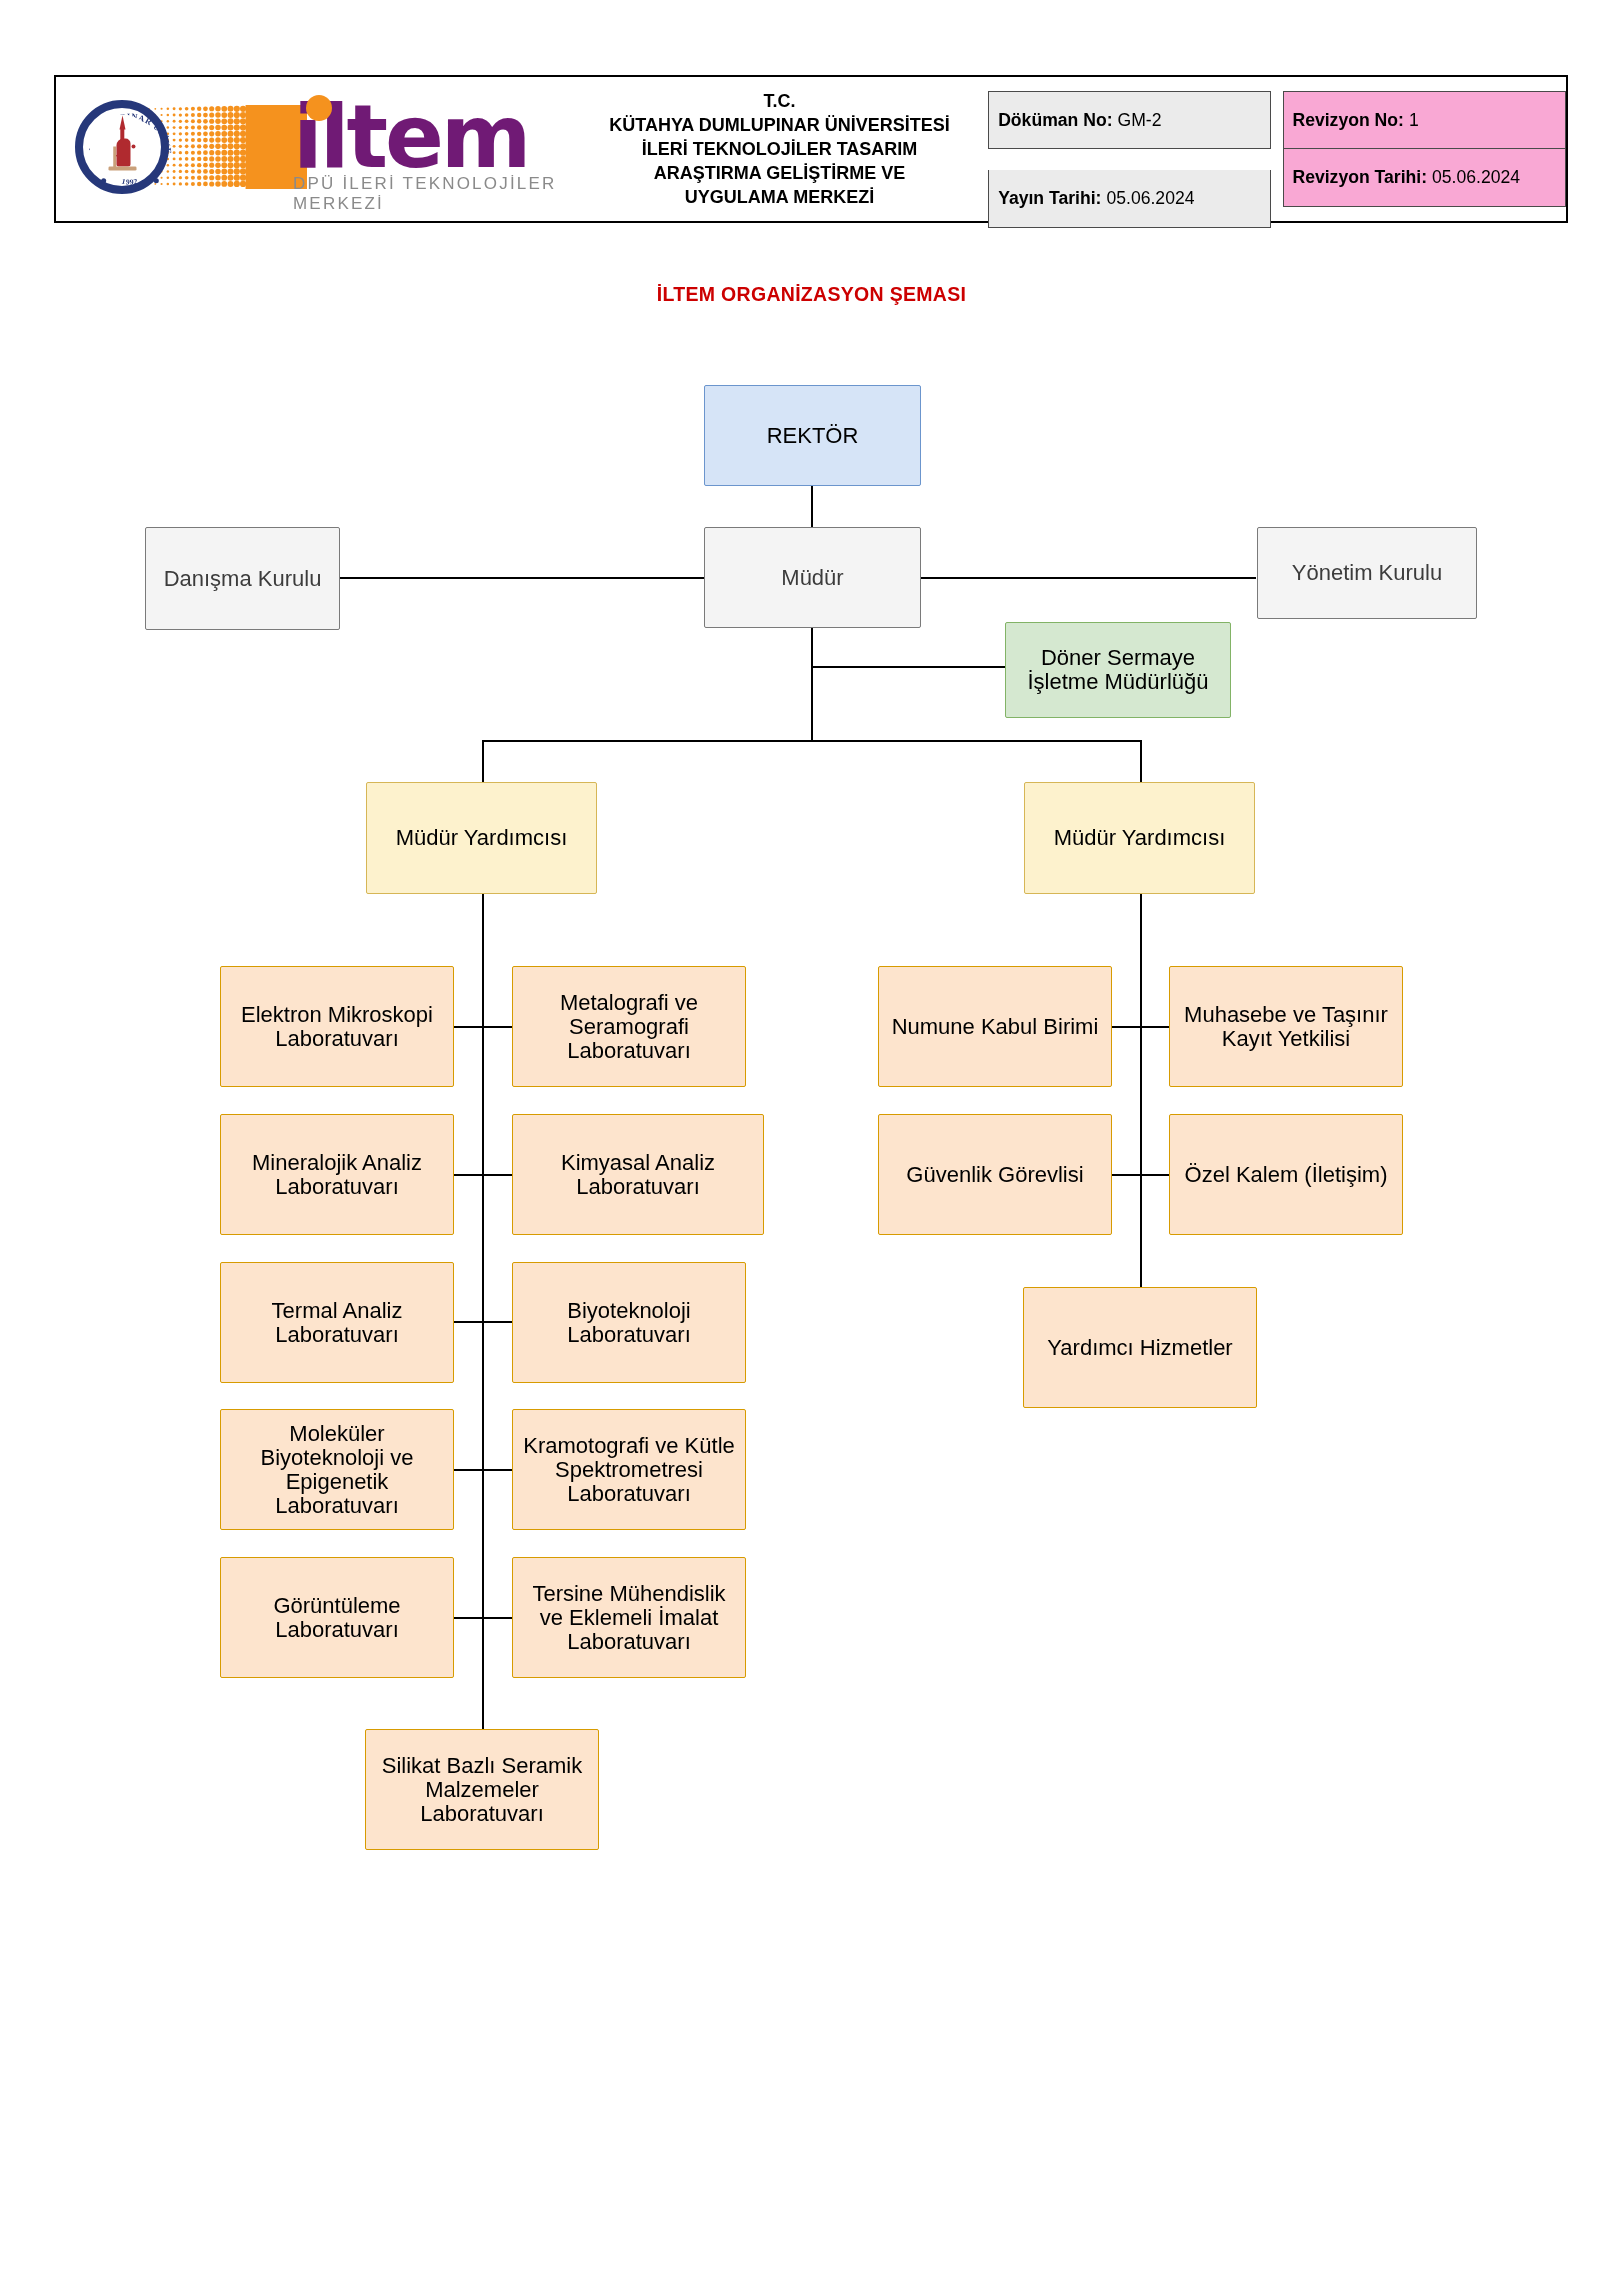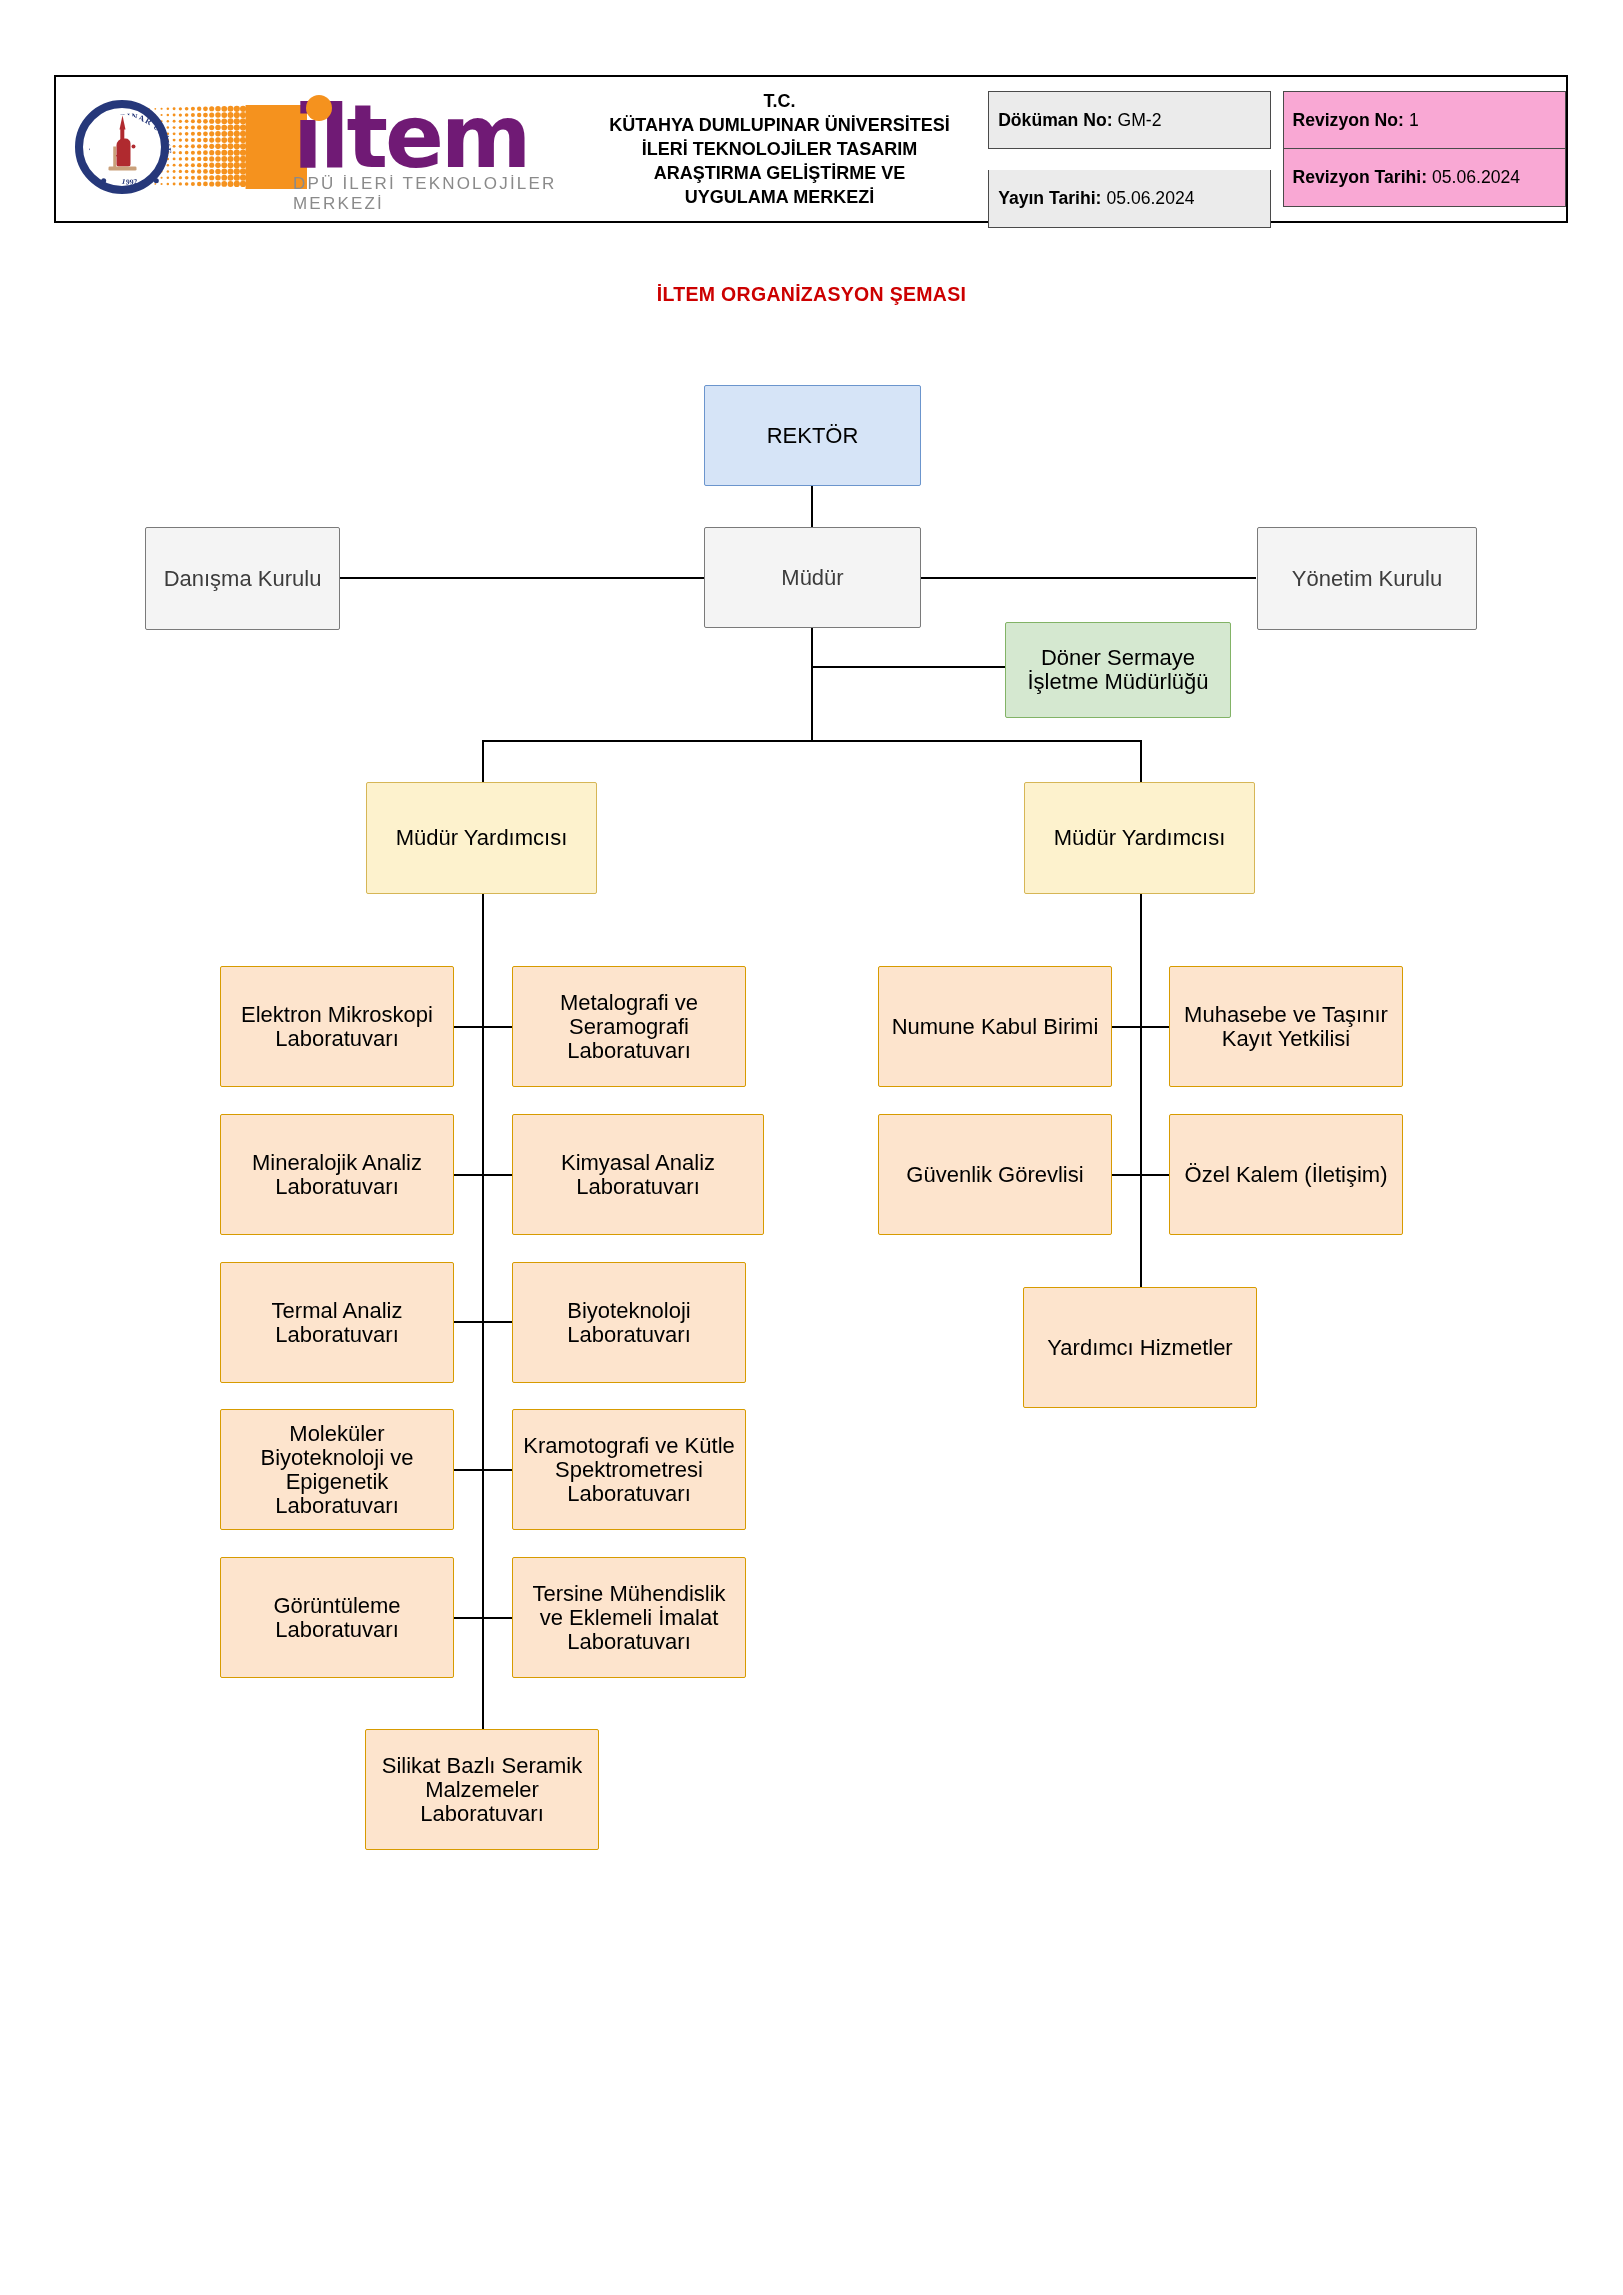--- a/index.html
+++ b/index.html
@@ -436,21 +436,21 @@
   <div class="line lv" style="left:1140px;top:891px;height:396px;"></div>
   <div class="line lh" style="left:1112px;top:1026px;width:58px;"></div>
   <div class="line lh" style="left:1112px;top:1174px;width:58px;"></div>
 
   <div class="node n-blue" style="left:704px;top:385px;width:217px;height:101px;">REKTÖR</div>
 
   <div class="node n-gray" style="left:704px;top:527px;width:217px;height:101px;">Müdür</div>
 
   <div class="node n-gray" style="left:145px;top:527px;width:195px;height:103px;">Danışma Kurulu</div>
 
-  <div class="node n-gray" style="left:1257px;top:527px;width:220px;height:103px;">Yönetim Kurulu</div>
+  <div class="node n-gray" style="left:1257px;top:527px;width:220px;height:92px;">Yönetim Kurulu</div>
 
   <div class="node n-green" style="left:1005px;top:622px;width:226px;height:96px;">Döner Sermaye İşletme Müdürlüğü</div>
 
   <div class="node n-yellow" style="left:366px;top:782px;width:231px;height:112px;">Müdür Yardımcısı</div>
 
   <div class="node n-yellow" style="left:1024px;top:782px;width:231px;height:112px;">Müdür Yardımcısı</div>
 
   <div class="node n-peach" style="left:220px;top:966px;width:234px;height:121px;">Elektron Mikroskopi Laboratuvarı</div>
   <div class="node n-peach" style="left:220px;top:1114px;width:234px;height:121px;">Mineralojik Analiz Laboratuvarı</div>
   <div class="node n-peach" style="left:220px;top:1262px;width:234px;height:121px;">Termal Analiz Laboratuvarı</div>

